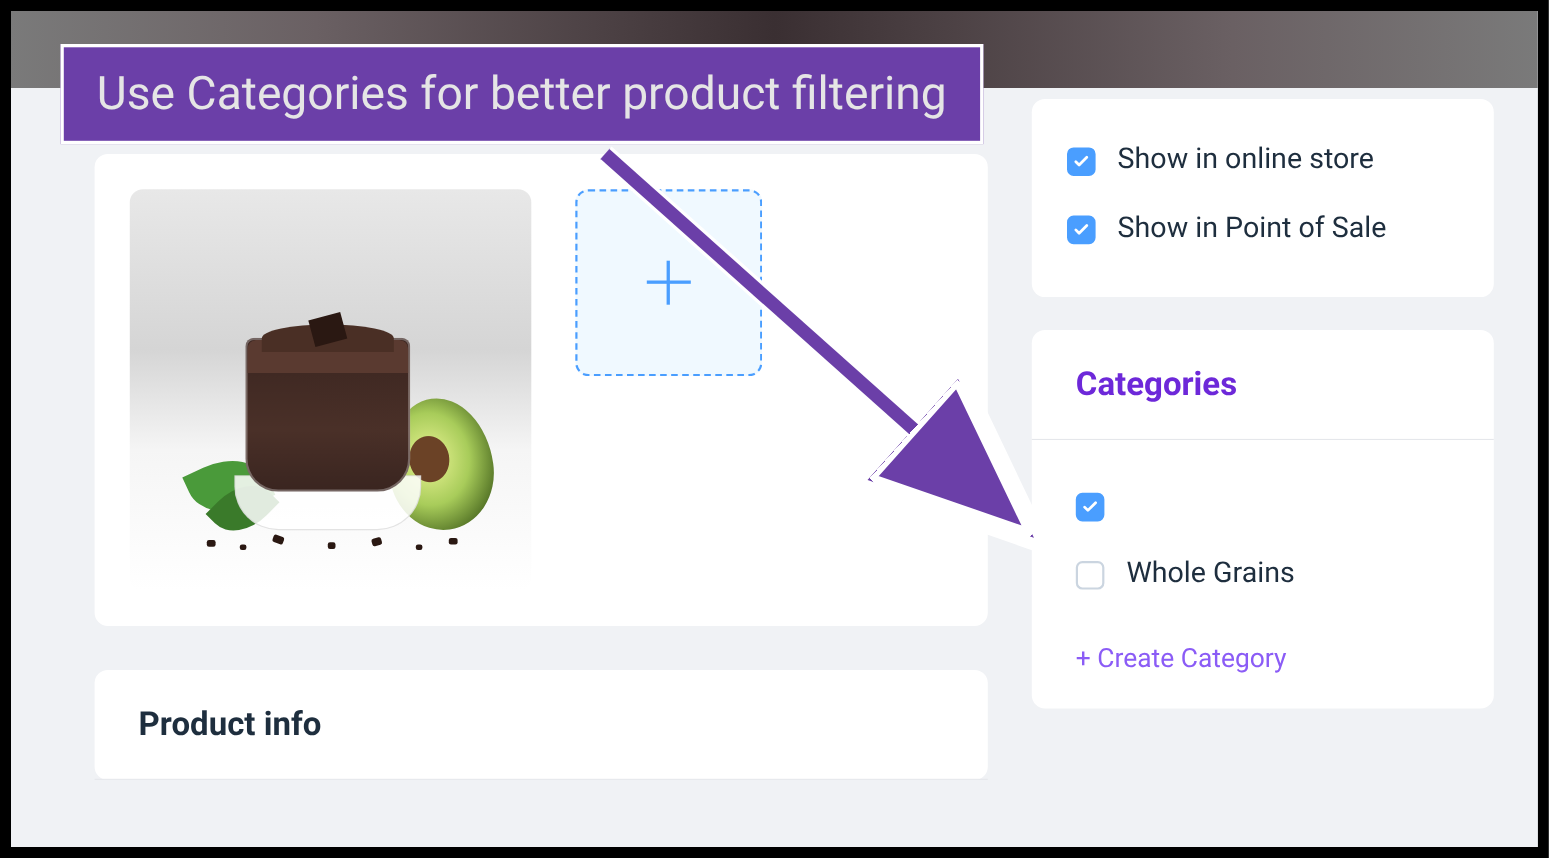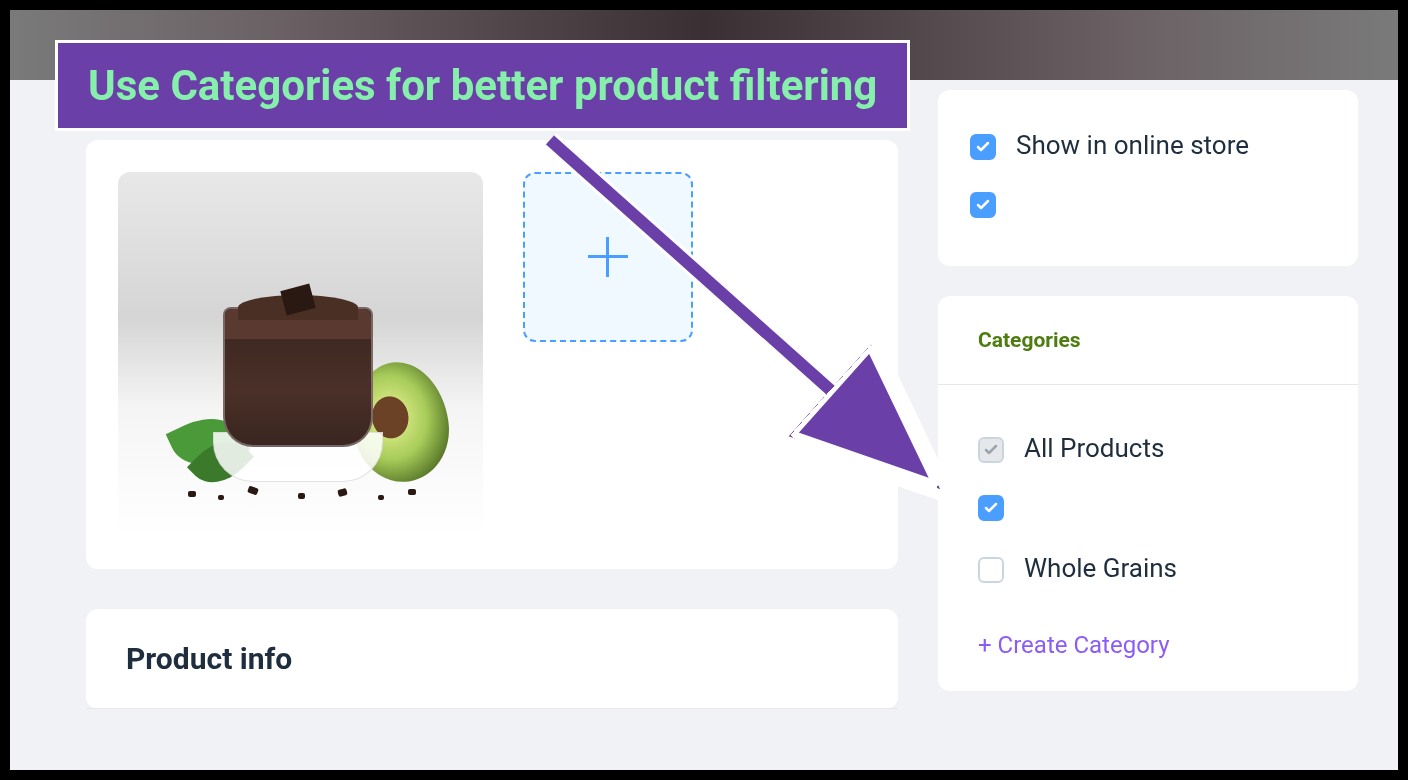--- a/index.html
+++ b/index.html
@@ -250,23 +250,23 @@
       color: #1e2e3e;
     }
     .categories-card {
       padding: 0;
     }
     .categories-header {
       padding: 32px 40px;
       border-bottom: 1px solid #e5e7eb;
     }
     .categories-title {
-      font-size: 21px;
+      font-size: 30px;
       font-weight: 700;
-      color: #4d7c0f;
+      color: #6d28d9;
     }
     .categories-body {
       padding: 48px 40px 32px;
     }
     .create-category-link {
       color: #8b5cf6;
       font-size: 24px;
       margin-top: 16px;
       cursor: pointer;
       display: inline-block;
@@ -274,23 +274,23 @@
     .callout-banner {
       position: absolute;
       top: 30px;
       left: 45px;
       background: #6b3fa8;
       border: 3px solid #fff;
       padding: 18px 30px;
       z-index: 100;
     }
     .callout-text {
-      color: #86efac;
+      color: #e5e5e5;
       font-size: 42px;
-      font-weight: 700;
+      font-weight: 400;
     }
     .arrow-svg {
       position: absolute;
       top: 120px;
       left: 530px;
       width: 440px;
       height: 390px;
       z-index: 99;
       pointer-events: none;
     }
@@ -346,36 +346,29 @@
             </svg>
         </div>
         <span class="checkbox-label">Show in online store</span>
       </div>
       <div class="checkbox-row">
         <div class="checkbox checked">
           <svg viewBox="0 0 16 16">
               <path d="M3 8l3 3 7-7" stroke="#fff" stroke-width="2.5" fill="none" stroke-linecap="round" stroke-linejoin="round"></path>
             </svg>
         </div>
+        <span class="checkbox-label">Show in Point of Sale</span>
       </div>
     </div>
 
     <div class="card categories-card">
       <div class="categories-header">
         <div class="categories-title">Categories</div>
       </div>
       <div class="categories-body">
-        <div class="checkbox-row">
-          <div class="checkbox checked-gray">
-            <svg viewBox="0 0 16 16">
-                <path d="M3 8l3 3 7-7" stroke="#9aa5b1" stroke-width="2.5" fill="none" stroke-linecap="round" stroke-linejoin="round"></path>
-              </svg>
-          </div>
-          <span class="checkbox-label">All Products</span>
-        </div>
         <div class="checkbox-row">
           <div class="checkbox checked">
             <svg viewBox="0 0 16 16">
                 <path d="M3 8l3 3 7-7" stroke="#fff" stroke-width="2.5" fill="none" stroke-linecap="round" stroke-linejoin="round"></path>
               </svg>
           </div>
         </div>
         <div class="checkbox-row">
           <div class="checkbox"></div>
           <span class="checkbox-label">Whole Grains</span>

